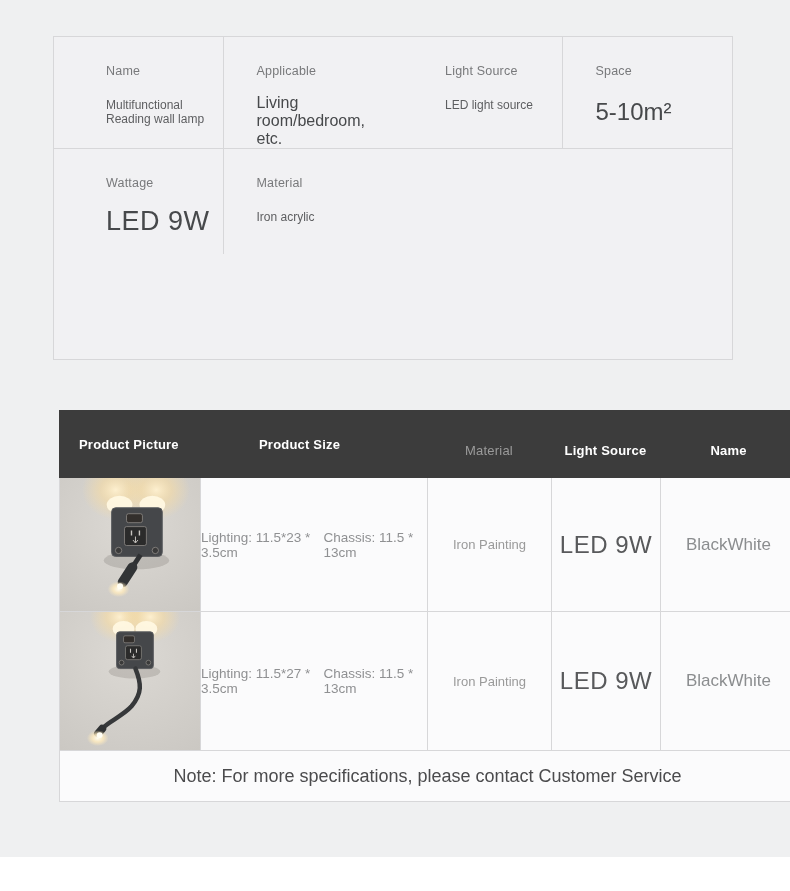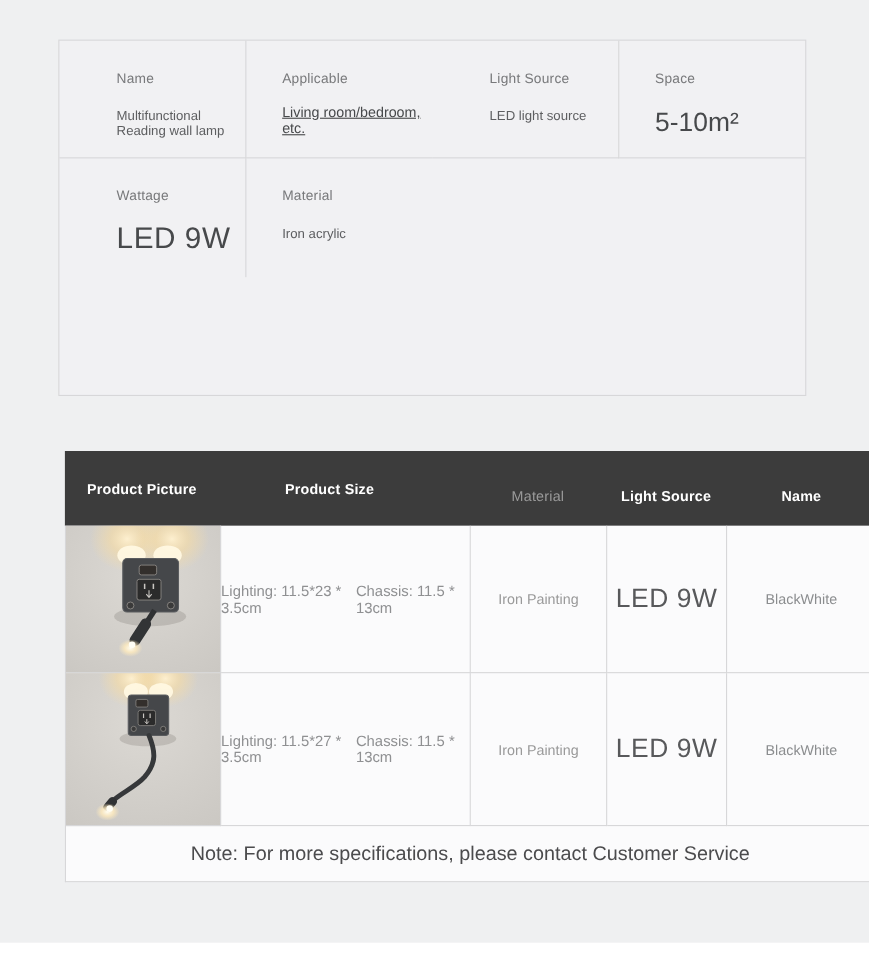--- a/index.html
+++ b/index.html
@@ -21,21 +21,21 @@
     position:absolute; left:53px; top:36px; width:680px; height:324px;
     display:grid; grid-template-columns:1fr 1fr 1fr 1fr; grid-template-rows:1fr 1fr 1fr;
     background:var(--spec-cell-bg); border:1px solid var(--line);
   }
   .spec-cell{padding:27px 10px 0 52px;}
   .spec-cell.right{padding-left:33px;}
   .spec-cell:nth-child(odd){border-right:1px solid var(--line);}
   .spec-cell:nth-child(-n+4){border-bottom:1px solid var(--line);}
   .spec-label{font-size:12.5px; color:var(--label-gray); letter-spacing:.2px;}
   .spec-value{margin-top:20px; font-size:12px; color:var(--value-mid);}
-  .spec-value.lg{font-size:13px; color:var(--value-dark); margin-top:16px;text-decoration:underline;}
+  .spec-value.lg{font-size:16px; color:var(--value-dark); margin-top:16px;}
   .spec-value.xl{font-size:24px; color:var(--value-dark); }
   .spec-value.xxl{font-size:27px; color:var(--value-dark); margin-top:16px; letter-spacing:.5px;}
 
   
   .product-table{position:absolute; left:59px; top:410px; width:738px;}
   .pt-header{
     display:grid; grid-template-columns:141px 227px 124px 109px 1fr;
     height:68px; background:var(--header-bg);
   }
   .pt-h{
@@ -56,21 +56,21 @@
     border-right:1px solid var(--line); border-bottom:1px solid var(--line);
     display:flex; flex-direction:row; align-items:center; justify-content:center;
   }
   .pt-cell.lastcol{border-right:none;}
   .pt-cell.photo{display:block; padding:0; background:#d6d3ce;}
   .pt-cell.photo svg{display:block; width:100%; height:100%;}
   .size-line{font-size:13.5px; color:var(--text-gray);}
   .size-gap{height:27px;}
   .material-text{font-size:13px; color:#9a9a9a;}
   .led-text{font-size:24px; color:#58595b; letter-spacing:.5px;}
-  .color-line{font-size:13px; color:#8b8d8f;}
+  .color-line{font-size:17px; color:#8b8d8f;}
   .color-gap{height:12px;}
   .pt-note{
     grid-column:1 / -1; border-bottom:none;
     display:flex; align-items:center; justify-content:center;
     font-size:18px; color:var(--note-text);
   }
 </style>
 </head>
 <body>
 

